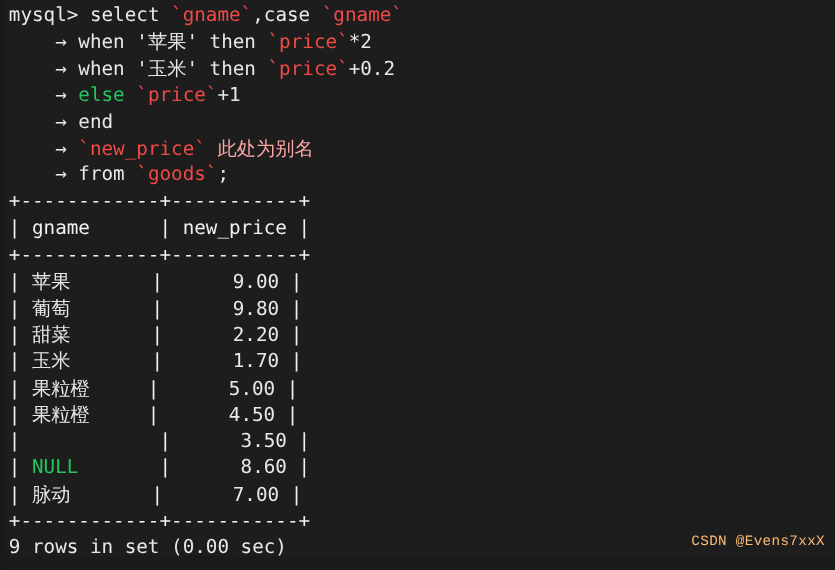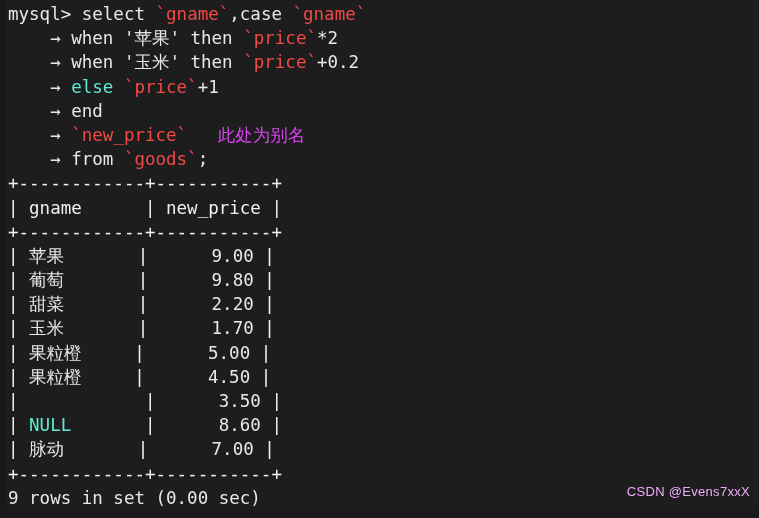--- a/index.html
+++ b/index.html
@@ -37,32 +37,32 @@
     line-height: 24.2px;
     letter-spacing: 0px;
     color: #e8e8e8;
     white-space: pre;
   }
   .line {
     white-space: pre;
     height: 24.2px;
   }
   .ident   { color: #f04a46; }   
-  .kw      { color: #5eead4; }   
-  .note    { color: #d946ef; margin-left: 20px; }   
+  .kw      { color: #22c55e; }   
+  .note    { color: #fca5a5; }   
   .plain   { color: #e8e8e8; }
   .border  { color: #f0f0f0; }
   .cjk     { font-family: Liberation Serif, serif; }
   #watermark {
     position: absolute;
     right: 9px;
     bottom: 7px;
-    font-family: Liberation Sans, sans-serif;
+    font-family: Liberation Mono, monospace;
     font-size: 13px;
-    color: #f0abfc;
+    color: #fdba74;
     letter-spacing: 0.3px;
   }
 </style>
 </head>
 <body>
 
 <div id="terminal">
   <div id="left-gutter"></div>
   <div id="screen"><div class="line"><span class="plain">mysql&gt; </span><span class="plain">select </span><span class="ident">`gname`</span><span class="plain">,case </span><span class="ident">`gname`</span></div><div class="line"><span class="plain">    → </span><span class="plain">when '</span><span class="plain cjk">苹果</span><span class="plain">' then </span><span class="ident">`price`</span><span class="plain">*2</span></div><div class="line"><span class="plain">    → </span><span class="plain">when '</span><span class="plain cjk">玉米</span><span class="plain">' then </span><span class="ident">`price`</span><span class="plain">+0.2</span></div><div class="line"><span class="plain">    → </span><span class="kw">else </span><span class="ident">`price`</span><span class="plain">+1</span></div><div class="line"><span class="plain">    → </span><span class="plain">end</span></div><div class="line"><span class="plain">    → </span><span class="ident">`new_price`</span><span class="plain"> </span><span class="note cjk">此处为别名</span></div><div class="line"><span class="plain">    → </span><span class="plain">from </span><span class="ident">`goods`</span><span class="plain">;</span></div><div class="line"><span class="border">+------------+-----------+</span></div><div class="line"><span class="border">| gname      | new_price |</span></div><div class="line"><span class="border">+------------+-----------+</span></div><div class="line"><span class="border">| </span><span class="plain cjk">苹果</span><span class="plain">      </span><span class="border"> | </span><span class="plain">     9.00</span><span class="border"> |</span></div><div class="line"><span class="border">| </span><span class="plain cjk">葡萄</span><span class="plain">      </span><span class="border"> | </span><span class="plain">     9.80</span><span class="border"> |</span></div><div class="line"><span class="border">| </span><span class="plain cjk">甜菜</span><span class="plain">      </span><span class="border"> | </span><span class="plain">     2.20</span><span class="border"> |</span></div><div class="line"><span class="border">| </span><span class="plain cjk">玉米</span><span class="plain">      </span><span class="border"> | </span><span class="plain">     1.70</span><span class="border"> |</span></div><div class="line"><span class="border">| </span><span class="plain cjk">果粒橙</span><span class="plain">    </span><span class="border"> | </span><span class="plain">     5.00</span><span class="border"> |</span></div><div class="line"><span class="border">| </span><span class="plain cjk">果粒橙</span><span class="plain">    </span><span class="border"> | </span><span class="plain">     4.50</span><span class="border"> |</span></div><div class="line"><span class="border">| </span><span class="plain">          </span><span class="border"> | </span><span class="plain">     3.50</span><span class="border"> |</span></div><div class="line"><span class="border">| </span><span class="kw">NULL      </span><span class="border"> | </span><span class="plain">     8.60</span><span class="border"> |</span></div><div class="line"><span class="border">| </span><span class="plain cjk">脉动</span><span class="plain">      </span><span class="border"> | </span><span class="plain">     7.00</span><span class="border"> |</span></div><div class="line"><span class="border">+------------+-----------+</span></div><div class="line"><span class="plain">9 rows in set (0.00 sec)</span></div></div>
   <div id="watermark">CSDN @Evens7xxX</div>

